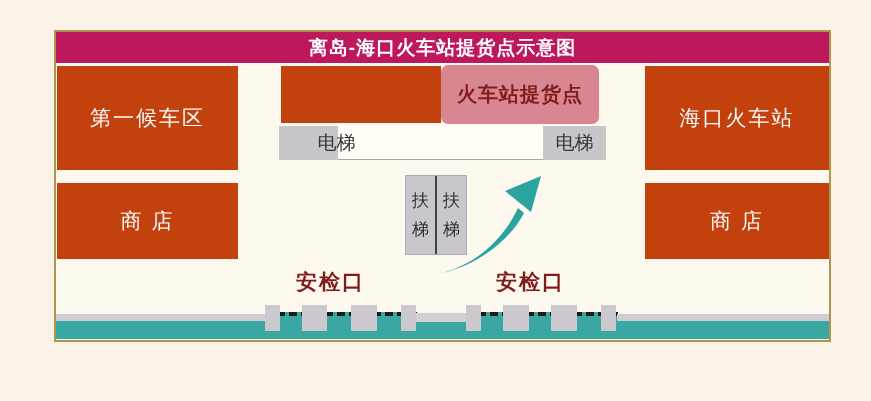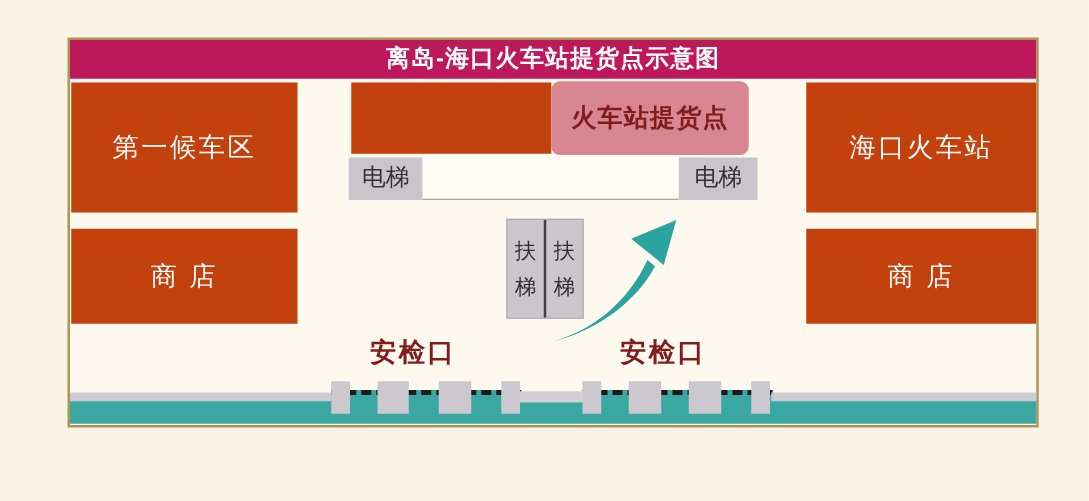--- a/index.html
+++ b/index.html
@@ -37,21 +37,21 @@
   .pickup{
     position:absolute;left:441px;top:65px;width:158px;height:59px;
     background:#d98693;border-radius:7px;color:#7f1d1d;
     display:flex;align-items:center;justify-content:center;
     font-size:20px;font-weight:600;letter-spacing:1px;
   }
   
   .elev-bar{position:absolute;left:279px;top:126px;width:327px;height:34px;background:#c8c6cb;}
   .elev-label{
     position:absolute;top:0;height:34px;line-height:34px;text-align:center;
-    color:#333333;font-size:19px;
+    color:#333333;font-size:19px;padding-left:28px;
   }
   .elev-label.left{left:0;width:59px;}
   .elev-label.right{right:0;width:63px;}
   .elev-white{
     position:absolute;left:59px;top:-2px;width:205px;height:35px;
     background:#fffdf4;border-bottom:1px solid #a7a5ab;
   }
   
   .escalators{
     position:absolute;left:405px;top:175px;width:62px;height:80px;

